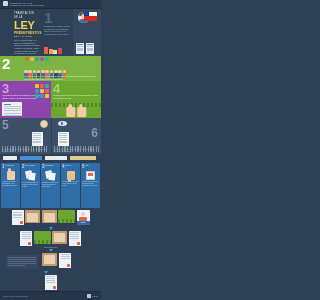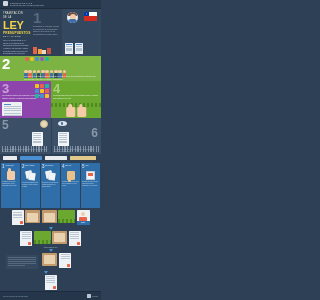--- a/index.html
+++ b/index.html
@@ -21,21 +21,21 @@
     height: 9px; background: #25364a;
     display: flex; align-items: center; padding: 0 3px; gap: 2px;
     border-bottom: 1px solid #1d2b3c;
   }
   .mh-logo { width: 5px; height: 5px; background: #cfd6de; border-radius: 1px; flex: none; }
   .mh-txt { font-size: 2px; color: #aab6c4; letter-spacing: .1px; line-height: 1.2; }
 
   
   .hero { display: flex; height: 47px; background: #2d4055; }
   .hero-title {
-    width: 31px; padding: 3px 2px 2px 3px; color: #f0c419;
+    width: 31px; padding: 3px 2px 2px 3px; color: #f0c419; margin-left: 11px;
   }
   .t-line { font-size: 2.6px; letter-spacing: .2px; color: #e8e2cf; line-height: 1.5; }
   .t-ley {
     font-size: 11px; font-weight: bold; color: #f3d34a;
     letter-spacing: -.3px; line-height: .95; margin: .5px 0;
   }
   .t-sub { font-size: 3.2px; font-weight: bold; color: #f3d34a; letter-spacing: .1px; }
   .t-sub2 { font-size: 2.2px; color: #d9d3c2; letter-spacing: .2px; }
   .t-body { font-size: 1.7px; color: #b9c3cf; line-height: 1.55; margin-top: 2px; }
 

